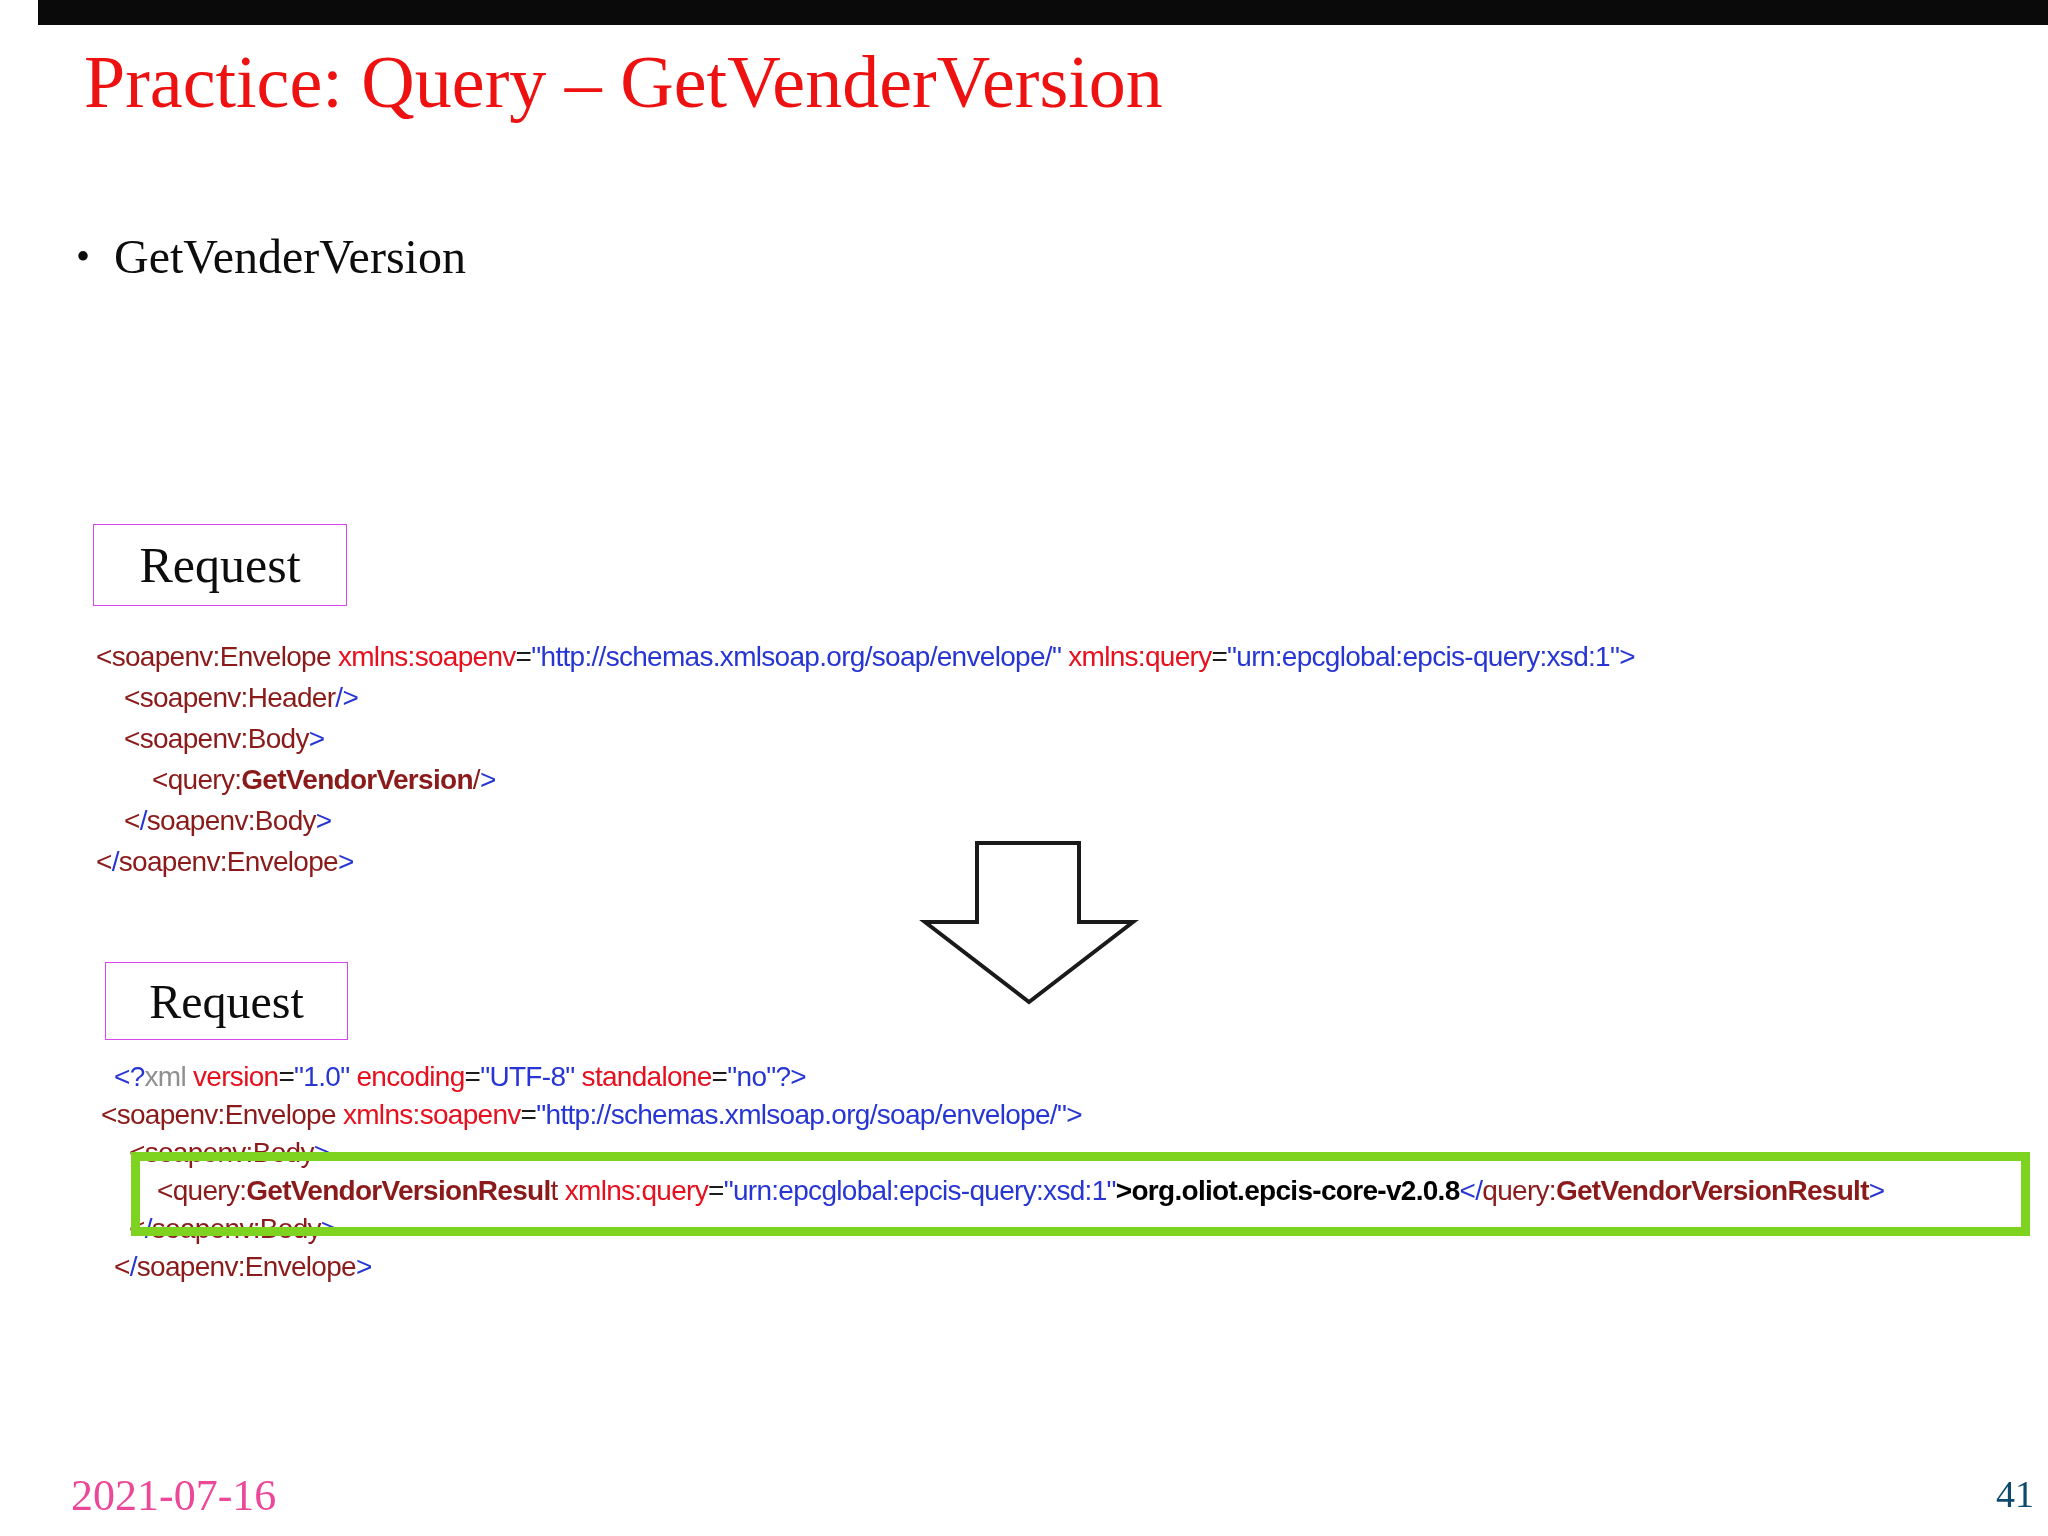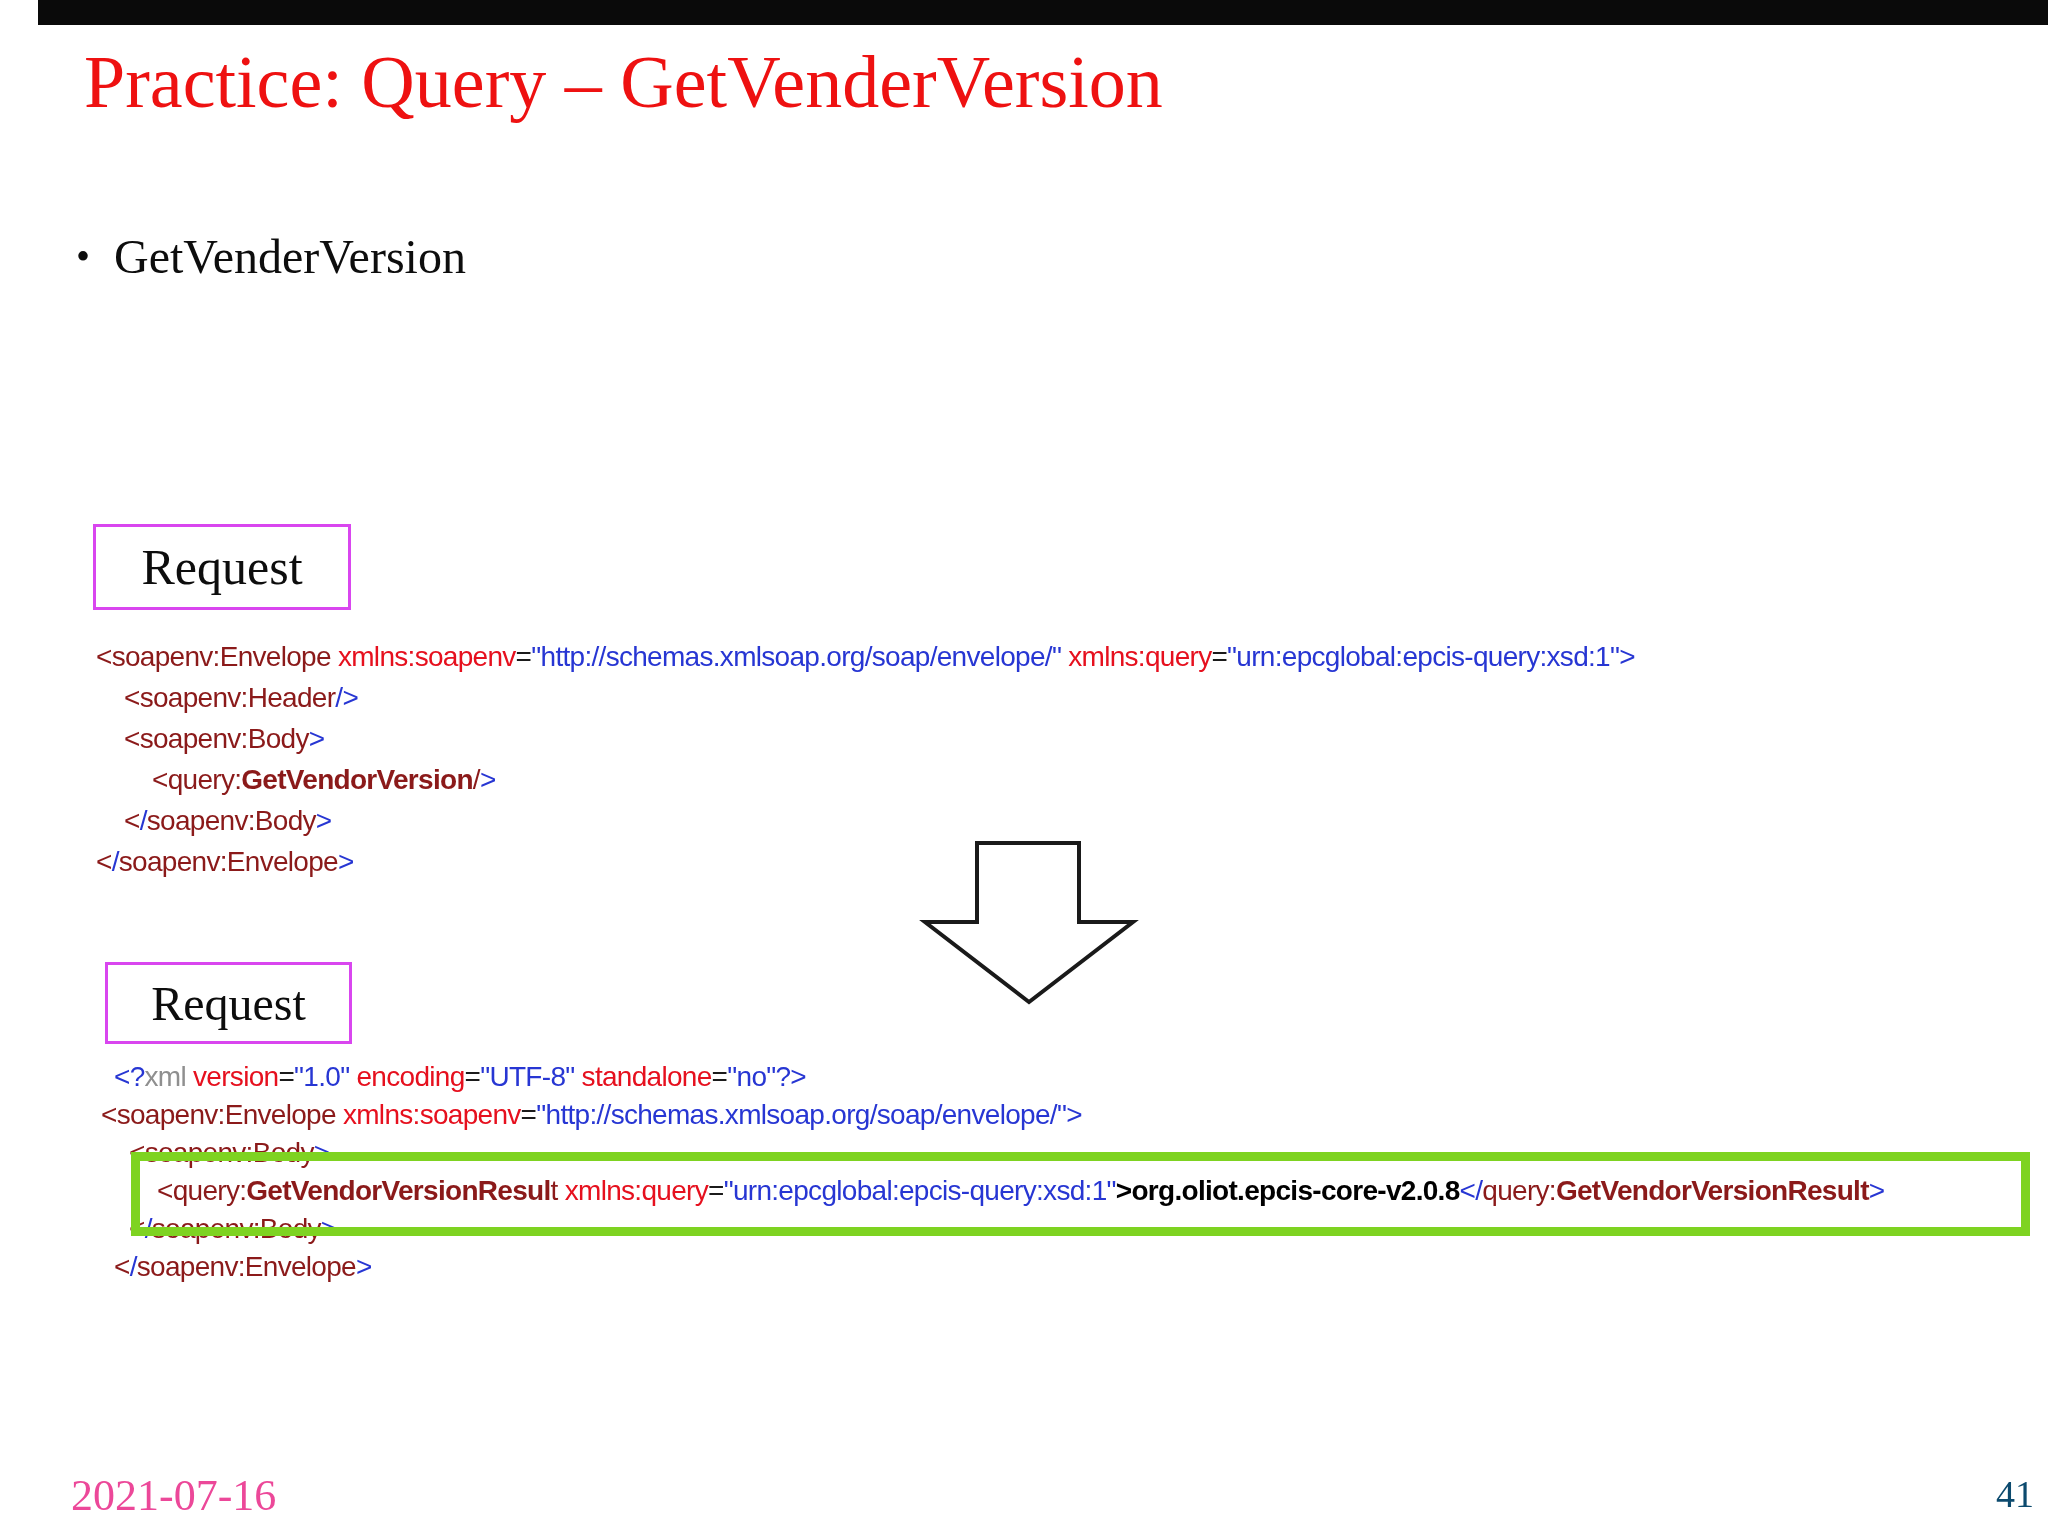--- a/index.html
+++ b/index.html
@@ -10,21 +10,21 @@
   .side-red{position:absolute;left:2016px;top:25px;width:32px;height:161px;background:#b00707;}
   .side-black{position:absolute;left:2016px;top:186px;width:32px;height:1350px;background:#0a0a0a;}
 
   .title{position:absolute;left:46px;top:40px;margin:0;font-size:74px;font-weight:400;
          color:#ee1111;letter-spacing:0px;font-family:"Liberation Serif", serif;}
 
   .bullet-row{position:absolute;left:38px;top:228px;display:flex;align-items:flex-start;color:#0d0d0d;}
   .bullet-dot{font-size:40px;line-height:58px;margin-right:24px;}
   .bullet-text{font-size:48px;line-height:58px;}
 
-  .label-box{position:absolute;border:3px solid #d946ef;display:flex;align-items:center;
+  .label-box{position:absolute;border:1px solid #d946ef;display:flex;align-items:center;
              justify-content:center;color:#0d0d0d;background:#ffffff;}
   .request-box{left:55px;top:524px;width:252px;height:80px;font-size:50px;}
   .response-box{left:67px;top:962px;width:241px;height:76px;font-size:48px;}
 
   .code{position:absolute;font-family:"Liberation Sans", sans-serif;font-size:28px;
         letter-spacing:-0.7px;white-space:nowrap;}
   .code-request{left:58px;top:636px;}
   .code-response{left:63px;top:1058px;}
   .code-request .code-line{height:41px;line-height:41px;}
   .code-response .code-line{height:38px;line-height:38px;}

